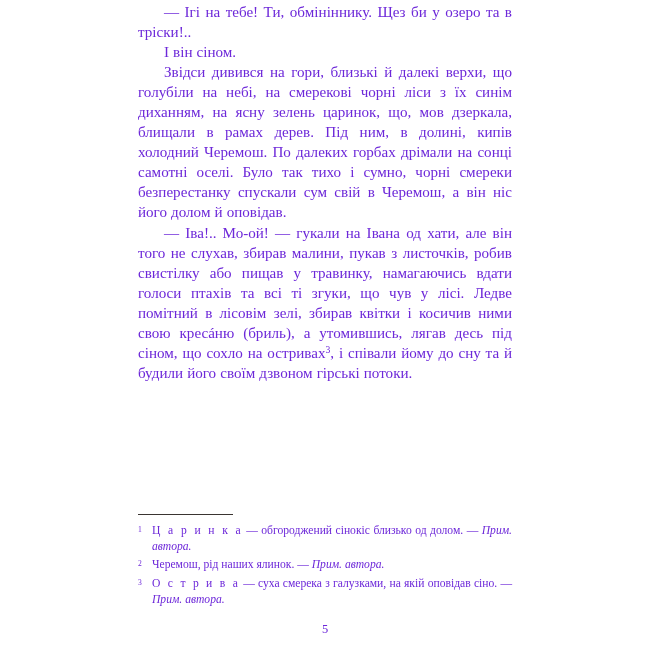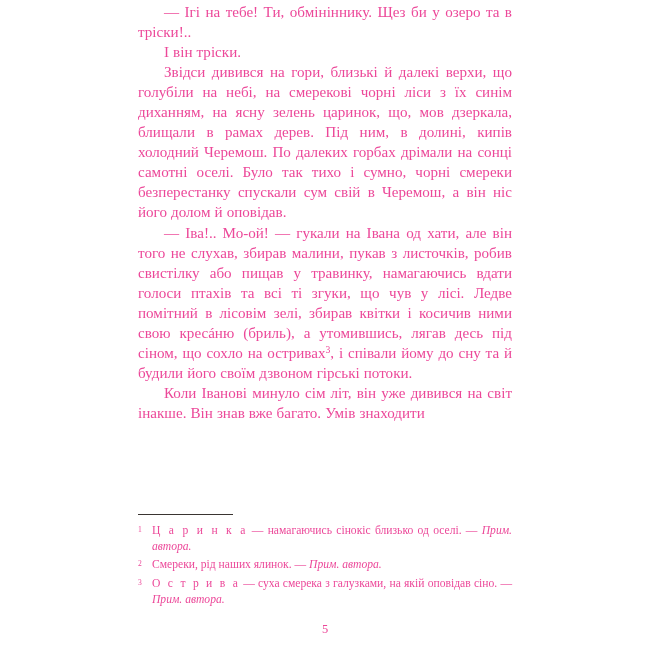--- a/index.html
+++ b/index.html
@@ -8,21 +8,21 @@
     padding: 0;
     background: #ffffff;
   }
   #page {
     position: relative;
     width: 650px;
     height: 650px;
     background: #ffffff;
     overflow: hidden;
     font-family: "Liberation Serif", "DejaVu Serif", serif;
-    color: #ec4899;
+    color: #6d28d9;
     -webkit-font-smoothing: antialiased;
   }
 
   
   #textblock {
     position: absolute;
     left: 138px;
     top: 2px;
     width: 374px;
   }
@@ -95,45 +95,42 @@
 
 <div id="page">
 
   <div id="textblock">
 
     <p class="para">
       <span>— Ігі на тебе! Ти, обмініннику. Щез би у озеро та в тріски!..</span>
     </p>
 
     <p class="para">
-      <span>І він тріски.</span>
+      <span>І він сіном.</span>
     </p>
 
 
     <p class="para">
       <span>Звідси дивився на гори, близькі й далекі верхи, що голубіли на небі, на смерекові чорні ліси з їх синім диханням, на ясну зелень царинок, що, мов дзеркала, блищали в рамах дерев. Під ним, в долині, кипів холодний Черемош. По далеких горбах дрімали на сонці самотні оселі. Було так тихо і сумно, чорні смереки безперестанку спускали сум свій в Черемош, а він ніс його долом й оповідав.</span>
     </p>
 
     <p class="para"><span>— Іва!.. Мо-ой! — гукали на Івана од хати, але він того не слухав, збирав малини, пукав з листочків, робив свистілку або пищав у травинку, намагаючись вдати голоси птахів та всі ті згуки, що чув у лісі. Ледве помітний в лісовім зелі, збирав квітки і косичив ними свою кресáню (бриль), а утомившись, лягав десь під сіном, що сохло на остривах</span><sup class="fn">3</sup><span>, і співали йому до сну та й будили його своїм дзвоном гірські потоки.</span></p>
 
-    <p class="para">
-      <span>Коли Іванові минуло сім літ, він уже дивився на світ інакше. Він знав вже багато. Умів знаходити</span>
-    </p>
 
   </div>
 
   <div id="footnotes">
     <hr id="fn-rule">
 
     <p class="fn-item">
-      <span class="fn-marker">1</span><span class="spaced">Ц а р и н к а</span><span> — намагаючись сінокіс близько од оселі. — </span><span class="ital">Прим. автора.</span>
+      <span class="fn-marker">1</span><span class="spaced">Ц а р и н к а</span><span> — обгороджений сінокіс близько од долом. — </span><span class="ital">Прим. автора.</span>
     </p>
 
     <p class="fn-item">
-      <span class="fn-marker">2</span><span class="spaced"></span><span>Смереки, рід наших ялинок. — </span><span class="ital">Прим. автора.</span>
+      <span class="fn-marker">2</span><span class="spaced"></span><span>Черемош, рід наших ялинок. — </span><span class="ital">Прим. автора.</span>
     </p>
 
     <p class="fn-item">
       <span class="fn-marker">3</span><span class="spaced">О с т р и в а</span><span> — суха смерека з галузками, на якій оповідав сіно. — </span><span class="ital">Прим. автора.</span>
     </p>
   </div>
 
   <div id="folio">5</div>
 
 </div>

